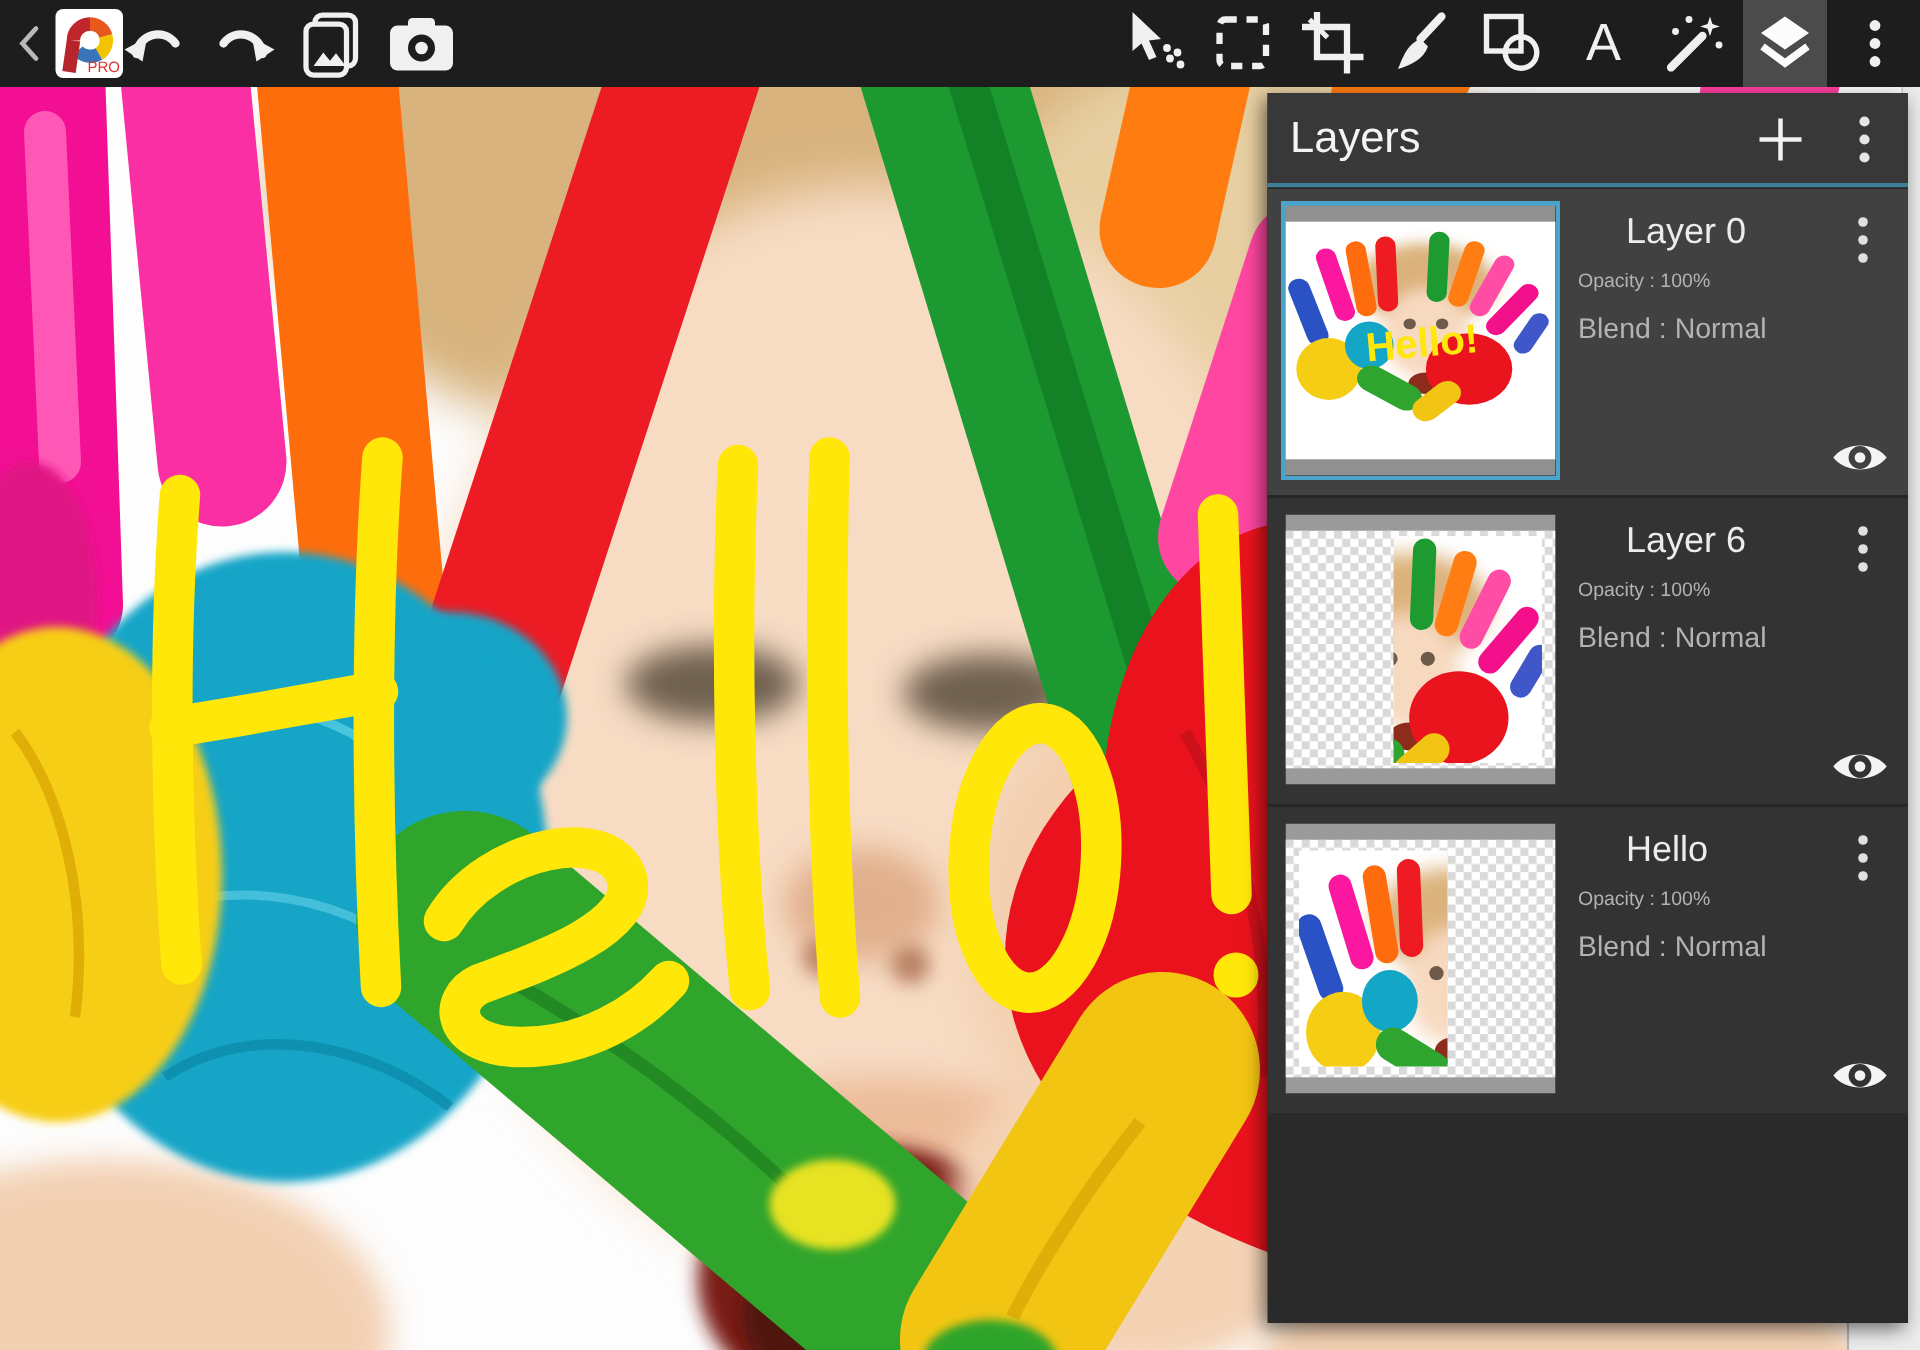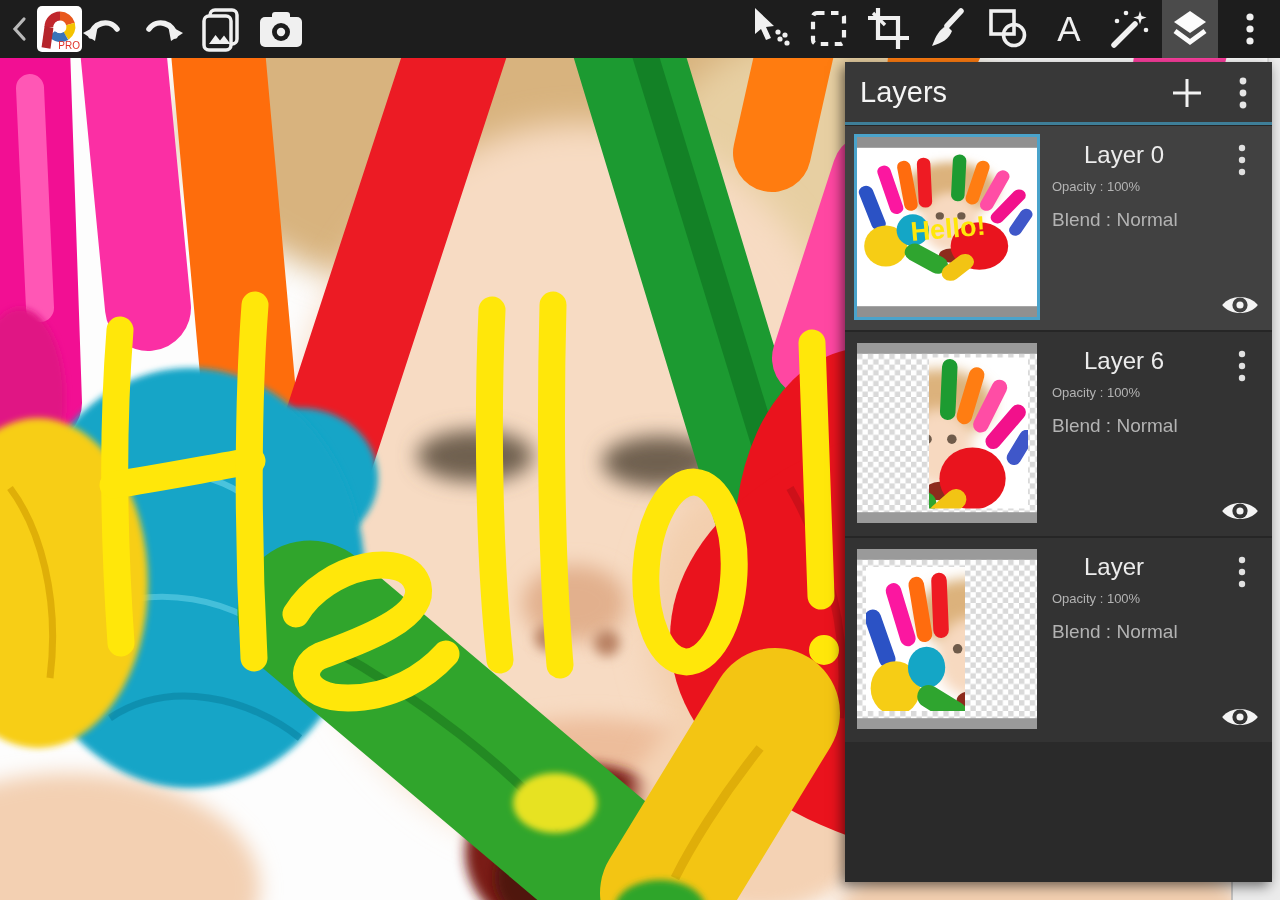--- a/index.html
+++ b/index.html
@@ -378,21 +378,21 @@
       <div class="layer-row">
         <button class="thumb">
           <svg width="180" height="180" viewBox="0 0 100 100">
             <rect x="0" y="0" width="100" height="100" fill="#9a9a9a"></rect>
             <rect x="0" y="6" width="100" height="88" fill="url(#checker)"></rect>
             <g clip-path="url(#cl3)">
               <use href="#miniPhoto" transform="translate(3,6) scale(1.15)"></use>
             </g>
           </svg>
         </button>
-        <div class="layer-name">Layer</div>
+        <div class="layer-name">Hello</div>
         <div class="layer-opacity">Opacity : 100%</div>
         <div class="layer-blend">Blend : Normal</div>
         <button class="row-menu">
           <svg width="30" height="40" viewBox="0 0 30 40">
             <circle cx="15" cy="8" r="3.2" fill="#e0e0e0"></circle>
               <circle cx="15" cy="20" r="3.2" fill="#e0e0e0"></circle>
               <circle cx="15" cy="32" r="3.2" fill="#e0e0e0"></circle>
           </svg>
         </button>
         <button class="row-eye">

